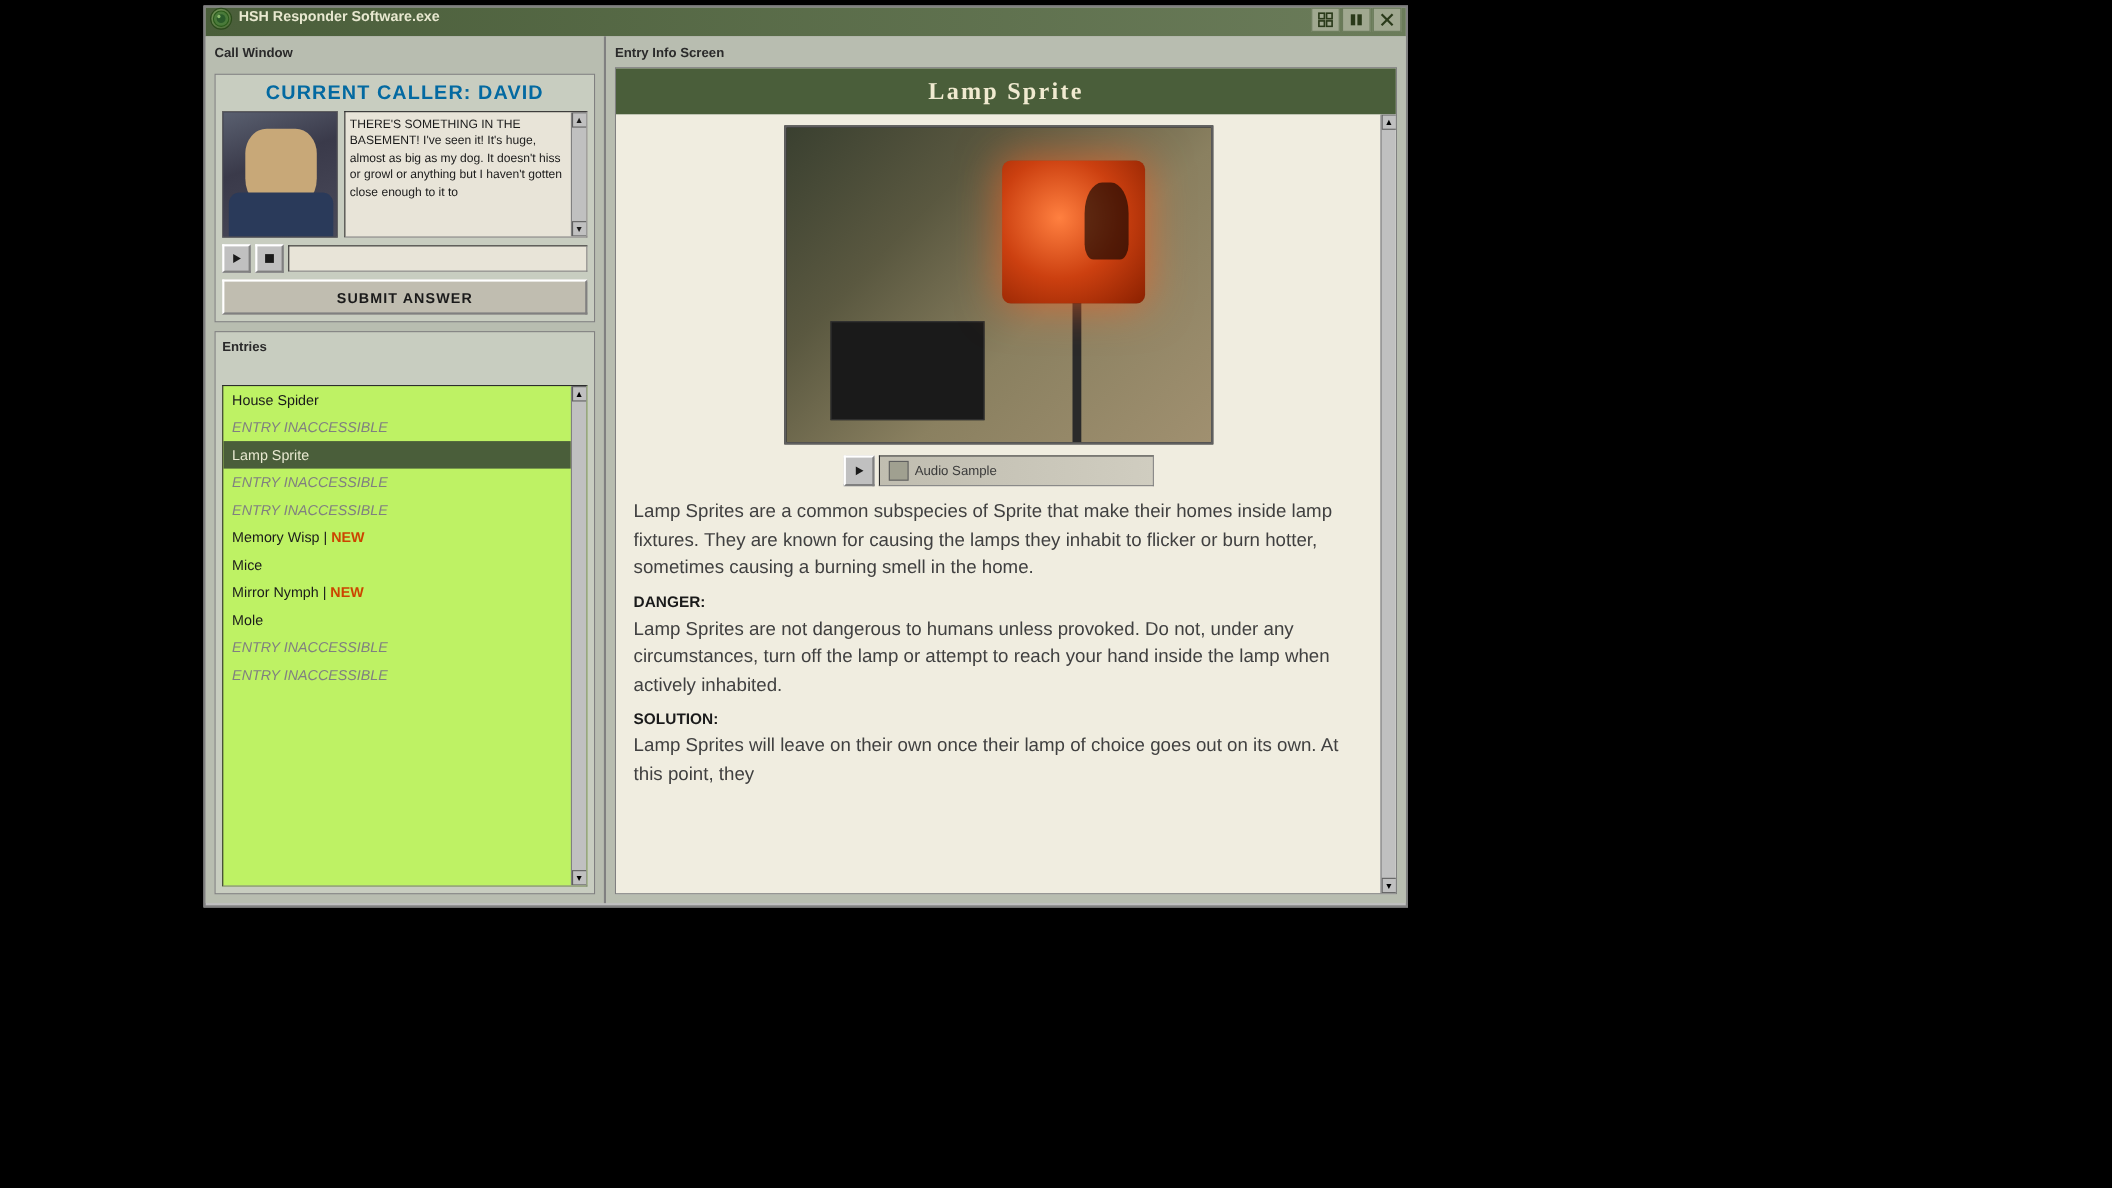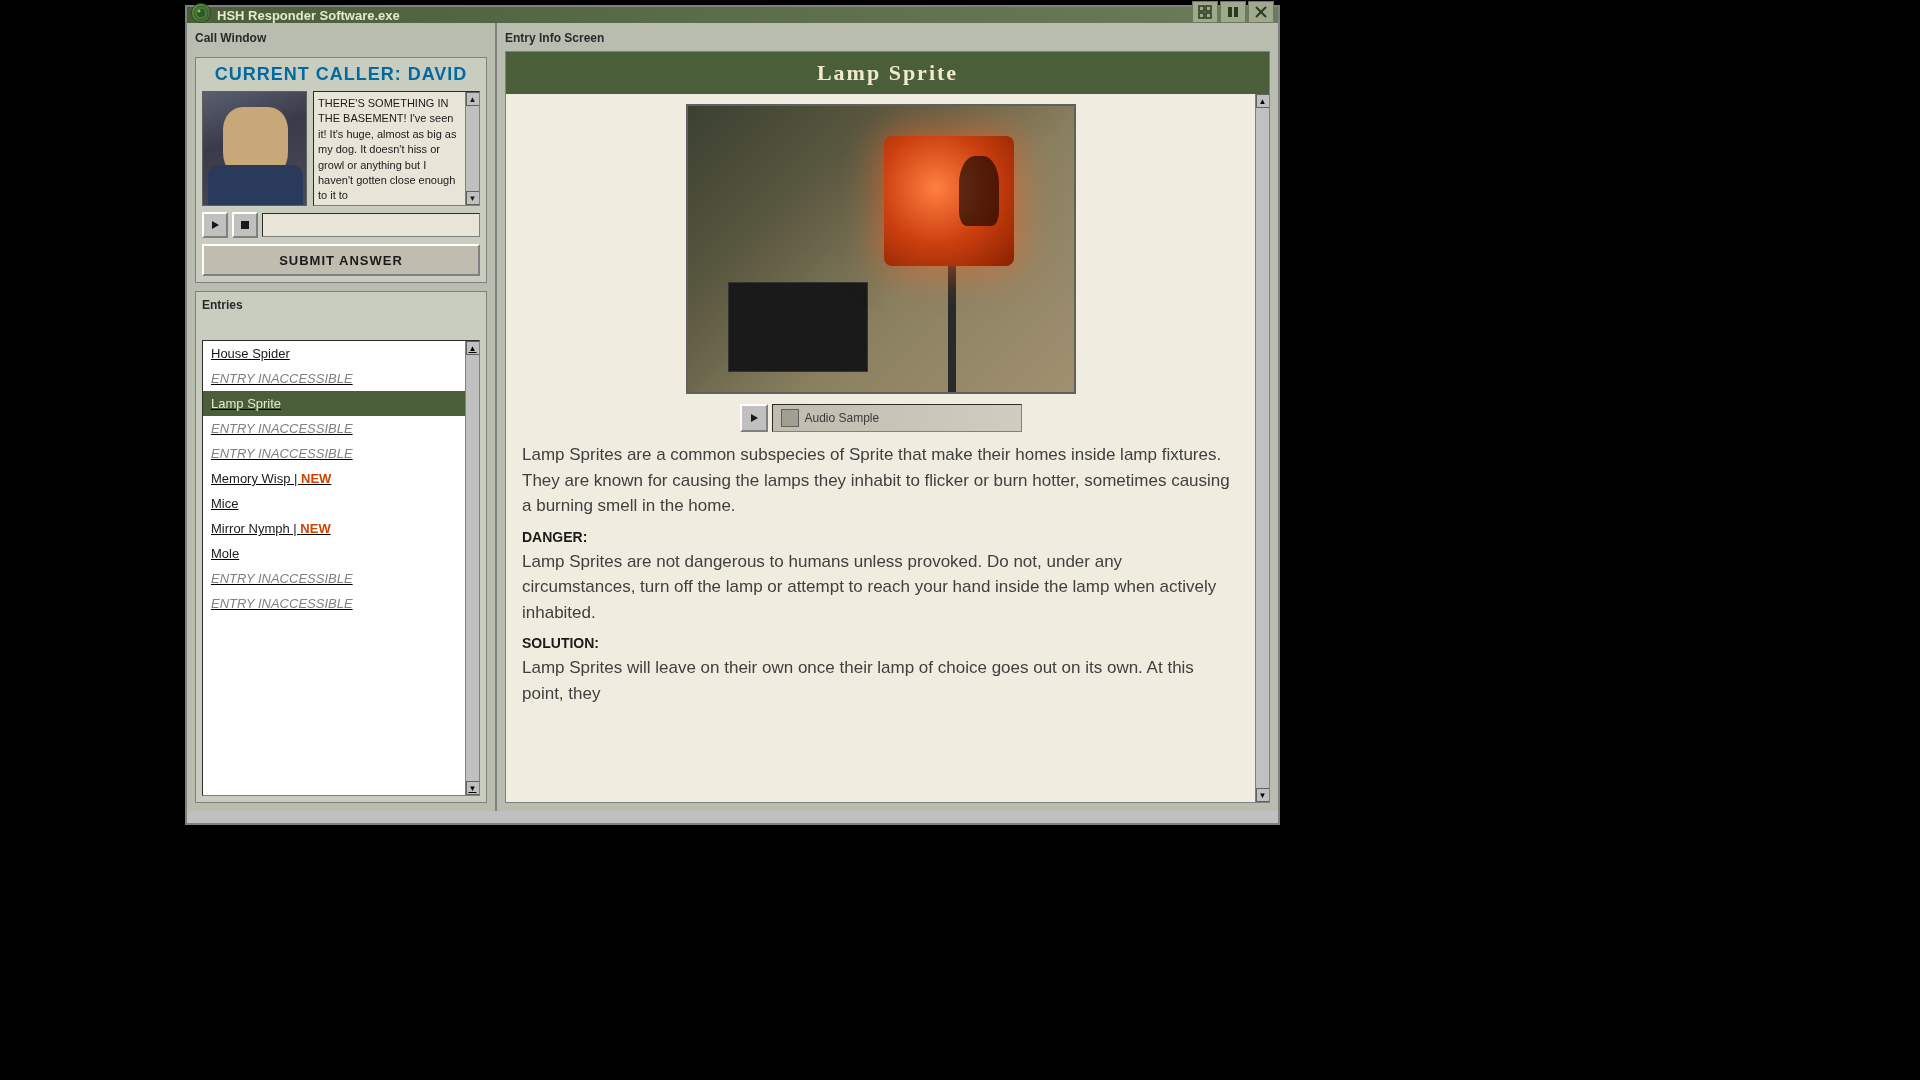--- a/index.html
+++ b/index.html
@@ -19,23 +19,23 @@
       top: 5px;
       width: 1095px;
       height: 820px;
       background: #c0c0c0;
       border: 2px solid #808080;
     }
 
     
     .title-bar {
       display: flex;
-      align-items: flex-end;
+      align-items: flex-start;
       background: linear-gradient(to right, #4a5e3a, #6b7c5a);
-      height: 16px;
+      height: 26px;
       padding: 0 4px;
       gap: 6px;
     }
     .title-bar-icon {
       width: 20px;
       height: 20px;
       border-radius: 50%;
       background: radial-gradient(circle at 40% 40%, #8aaa6a, #3a5a2a);
       border: 1px solid #2a4a1a;
       display: flex;
@@ -68,21 +68,21 @@
     }
 
     
     .content-area {
       display: flex;
       height: calc(100% - 28px);
     }
 
     
     .left-panel {
-      width: 310px;
+      width: 364px;
       background: #b8bdb0;
       border-right: 2px solid #808080;
       display: flex;
       flex-direction: column;
       padding: 8px;
       gap: 8px;
     }
 
     .panel-label {
       font-size: 12px;
@@ -230,26 +230,25 @@
       background: #c8cdc0;
       border: 1px solid #808080;
       flex: 1;
       display: flex;
       flex-direction: column;
       padding: 6px;
       gap: 24px;
     }
     .entries-list-container {
       flex: 1;
-      background: #ffffff;
+      background: #bef264;
       border: 1px inset #808080;
       overflow: hidden;
       position: relative;
       display: flex;
-      text-decoration: underline;
     }
     .entries-list {
       flex: 1;
       overflow: hidden;
     }
     .entry-item {
       padding: 5px 8px;
       font-size: 13px;
       cursor: pointer;
       color: #1a1a1a;

